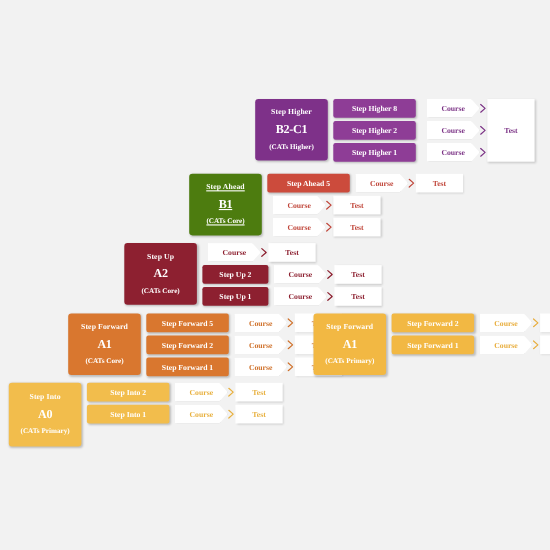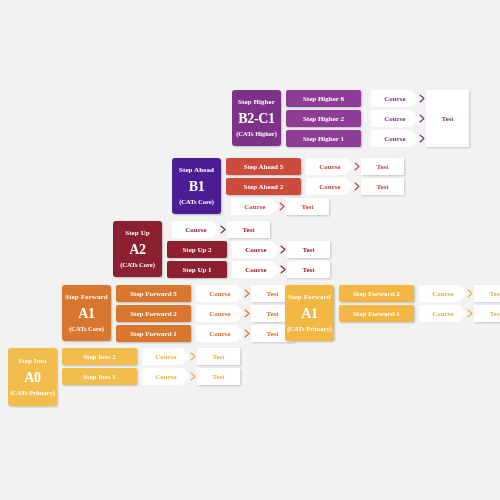--- a/index.html
+++ b/index.html
@@ -26,42 +26,42 @@
   
   .group {
     position: absolute;
     display: flex;
     flex-direction: row;
     align-items: flex-start;
   }
 
   
   .level-block {
-    width: 49px;
+    width: 66px;
     box-sizing: border-box;
     border-radius: 3px;
     color: #ffffff;
     text-align: center;
     display: flex;
     flex-direction: column;
     align-items: center;
     justify-content: center;
     padding: 0 2px;
     box-shadow: 1px 1px 2px rgba(0,0,0,0.22);
     flex: 0 0 auto;
   }
   .level-name {
     font-size: 7px;
     line-height: 9px;
     font-weight: bold;
     letter-spacing: .1px;
     white-space: nowrap;
   }
   .level-code {
-    font-size: 14px;
+    font-size: 11px;
     line-height: 21px;
     font-weight: bold;
     letter-spacing: -.3px;
     margin: 1px 0 0 0;
     white-space: nowrap;
   }
   .level-sub {
     font-size: 6.5px;
     line-height: 9px;
     font-weight: bold;
@@ -229,38 +229,37 @@
               <svg width="7" height="9" viewBox="0 0 7 9">
                 <path d="M1 1 L5 4.5 L1 8" fill="none" stroke="#7b3285" stroke-width="1.1" stroke-linecap="round" stroke-linejoin="round"></path>
               </svg>
             </span>
           </div>
         </div>
         <div class="test-tall" style="color: rgb(123, 50, 133);">Test</div>
       </div>
     </div>
     <div class="group" style="left: 172px; top: 158px;">
-      <div class="level-block" style="background: #4c1d95; height: 56px;">
+      <div class="level-block" style="background: #4d7c0f; height: 56px; text-decoration: underline;">
         <div class="level-name">Step Ahead</div>
         <div class="level-code">B1</div>
         <div class="level-sub">(CATs Core)</div>
       </div>
       <div class="rows">
         <div class="row">
           <div class="step-chip w-wide" style="background: rgb(204, 75, 60);">Step Ahead 5</div>
           <div class="course-chip" style="color: rgb(192, 70, 58);">Course</div>
           <span class="arrow">
             <svg width="7" height="9" viewBox="0 0 7 9">
               <path d="M1 1 L5 4.5 L1 8" fill="none" stroke="#c0463a" stroke-width="1.1" stroke-linecap="round" stroke-linejoin="round"></path>
             </svg>
           </span>
           <div class="test-chip" style="color: rgb(192, 70, 58);">Test</div>
         </div>
         <div class="row">
-          <div class="step-chip w-wide" style="background: rgb(204, 75, 60);">Step Ahead 2</div>
           <div class="course-chip" style="color: rgb(192, 70, 58);">Course</div>
           <span class="arrow">
             <svg width="7" height="9" viewBox="0 0 7 9">
               <path d="M1 1 L5 4.5 L1 8" fill="none" stroke="#c0463a" stroke-width="1.1" stroke-linecap="round" stroke-linejoin="round"></path>
             </svg>
           </span>
           <div class="test-chip" style="color: rgb(192, 70, 58);">Test</div>
         </div>
         <div class="row">
           <div class="course-chip" style="color: rgb(192, 70, 58);">Course</div>

